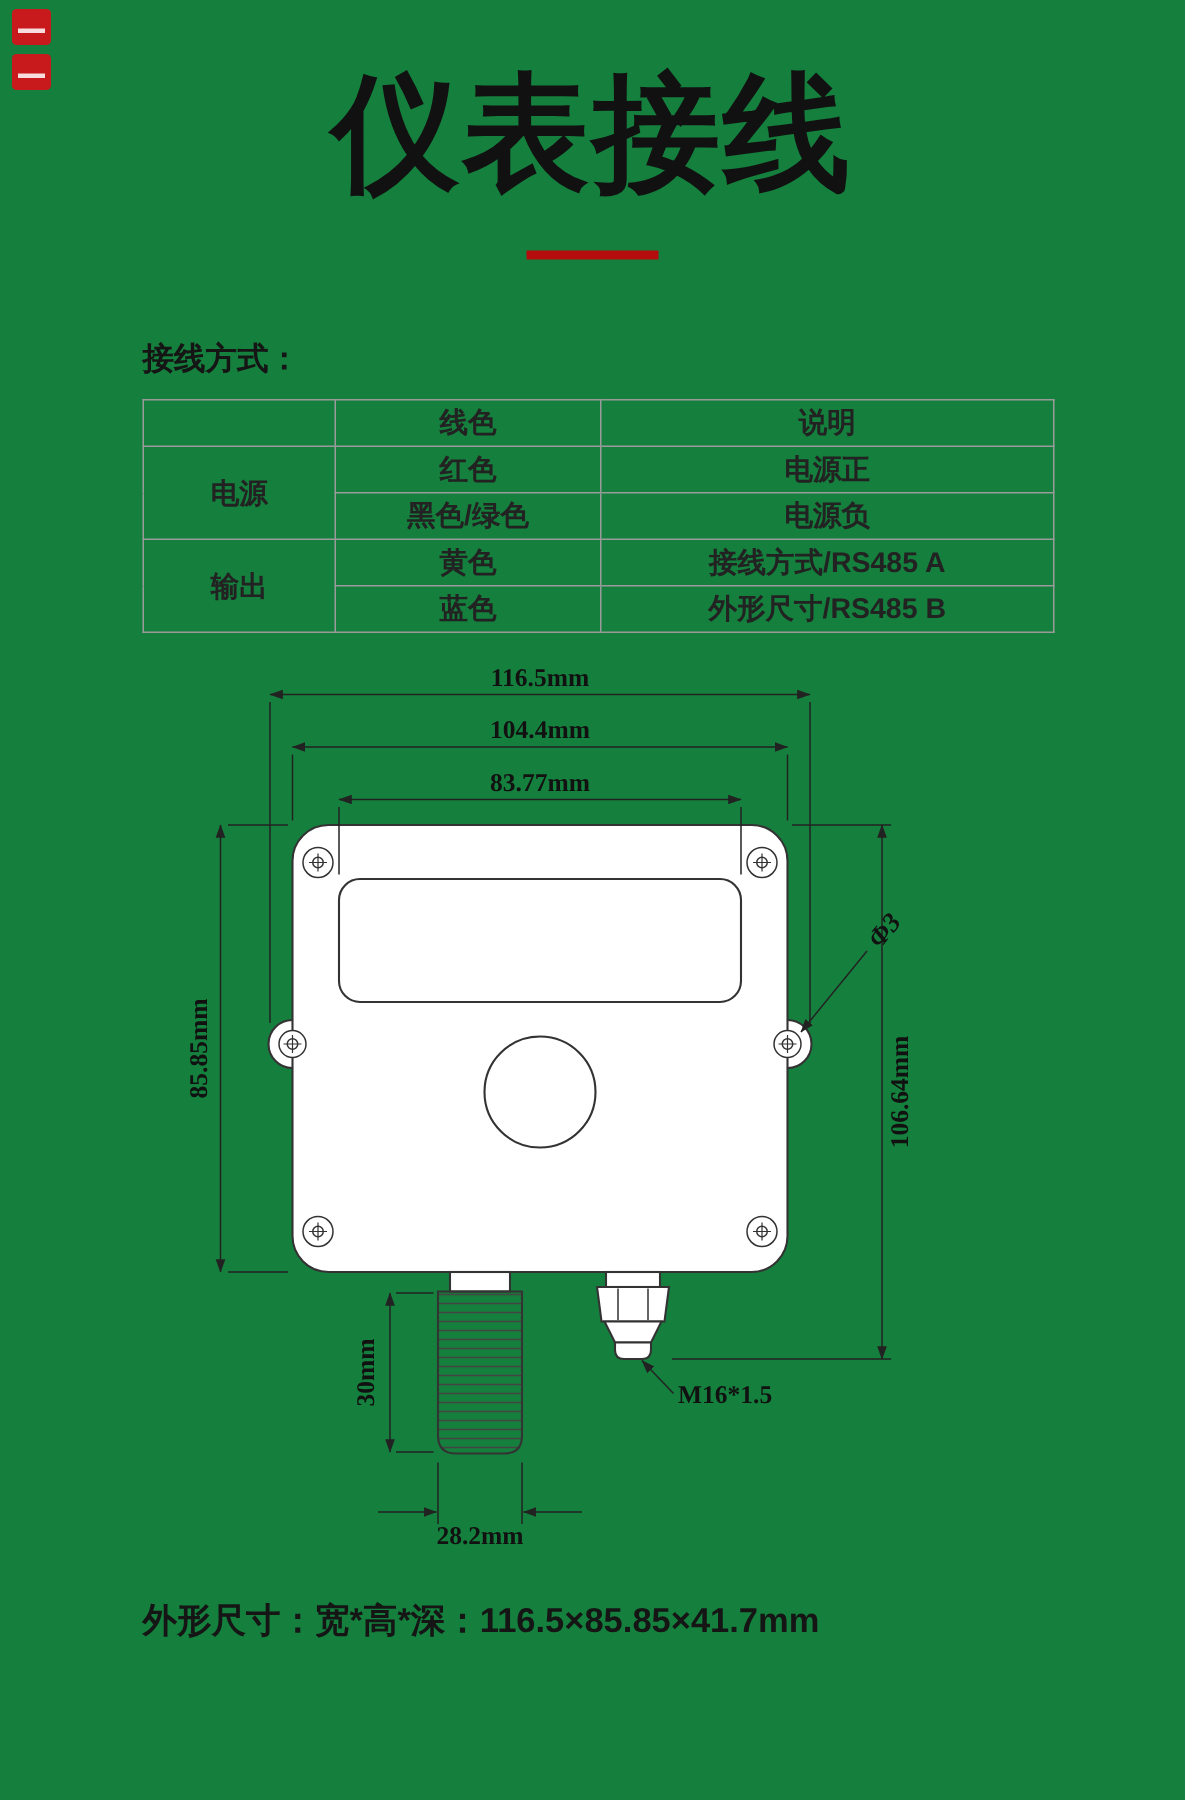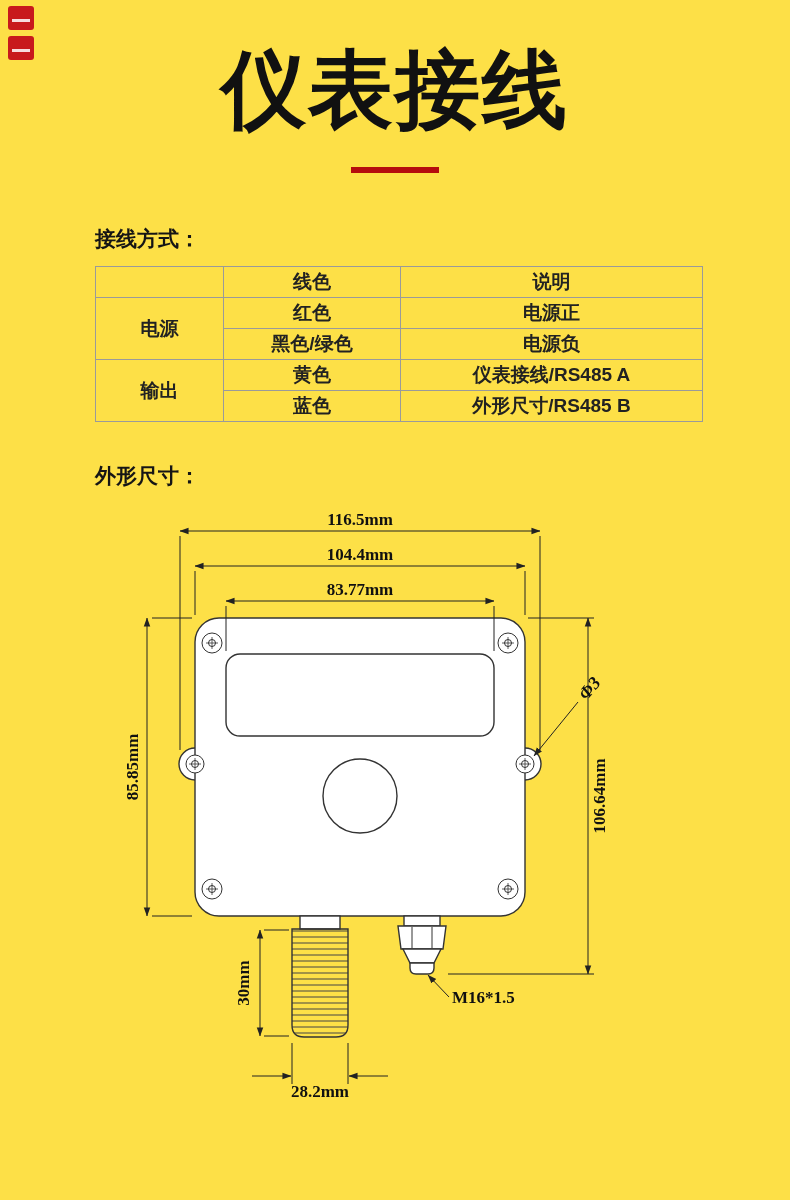--- a/index.html
+++ b/index.html
@@ -1,17 +1,17 @@
 <!DOCTYPE html>
 <html><head>
 <meta charset="utf-8">
 <style>
   html,body{margin:0;padding:0;background:#ffffff;}
   body{width:790px;font-family:"Liberation Sans","DejaVu Sans",sans-serif;color:#1a1a1a;}
-  .page{position:relative;width:790px;height:1200px;background:#fde047;overflow:hidden;}
+  .page{position:relative;width:790px;height:1200px;background:#15803d;overflow:hidden;}
 
   .stamp{position:absolute;left:8px;width:26px;height:24px;background:#c8191c;border-radius:3px;}
   .stamp.s1{top:6px;}
   .stamp.s2{top:36px;}
   .stamp::after{content:"";display:block;margin:7px 4px 0 4px;height:3px;background:rgba(255,255,255,.85);}
   .stamp::before{content:"";display:block;margin:13px 6px 0 6px;height:0;}
 
   .title{margin:42px 0 0 0;text-align:center;font-size:85px;line-height:1.12;
          font-weight:900;color:#111;letter-spacing:2px;}
   .accent-line{width:88px;height:6px;background:#b50d0d;margin:30px auto 0 auto;}
@@ -59,30 +59,29 @@
         <td>红色</td>
         <td>电源正</td>
       </tr>
       <tr>
         <td>黑色/绿色</td>
         <td>电源负</td>
       </tr>
       <tr>
         <td rowspan="2">输出</td>
         <td>黄色</td>
-        <td>仪表接线/RS485 A</td>
+        <td>接线方式/RS485 A</td>
       </tr>
       <tr>
         <td>蓝色</td>
         <td>外形尺寸/RS485 B</td>
       </tr>
     </tbody>
   </table>
 
-  <div class="section-heading dims">外形尺寸：</div>
 
   <div class="drawing-wrap">
     <svg width="790" height="630" viewBox="0 0 790 630">
       <defs>
         <marker id="arr" viewBox="0 0 10 10" refX="9.5" refY="5" markerWidth="9" markerHeight="9" orient="auto-start-reverse">
           <path d="M0,1.4 L10,5 L0,8.6 Z" fill="#222"></path>
         </marker>
         <pattern id="hatch" width="6" height="6" patternUnits="userSpaceOnUse">
           <path d="M0,3 H6" stroke="#444" stroke-width="1"></path>
         </pattern>
@@ -177,14 +176,15 @@
       <text x="360" y="99" text-anchor="middle">83.77mm</text>
       <text transform="translate(138,271) rotate(-90)" text-anchor="middle">85.85mm</text>
       <text transform="translate(605,300) rotate(-90)" text-anchor="middle">106.64mm</text>
       <text class="phi" transform="translate(594,196) rotate(-50)" text-anchor="middle">Φ3</text>
       <text transform="translate(249,487) rotate(-90)" text-anchor="middle">30mm</text>
       <text x="320" y="601" text-anchor="middle">28.2mm</text>
       <text x="452" y="507" text-anchor="start">M16*1.5</text>
     </svg>
   </div>
 
+  <div class="footer-line">外形尺寸：宽*高*深：116.5×85.85×41.7mm</div>
 
 </div>
 
 </body></html>

